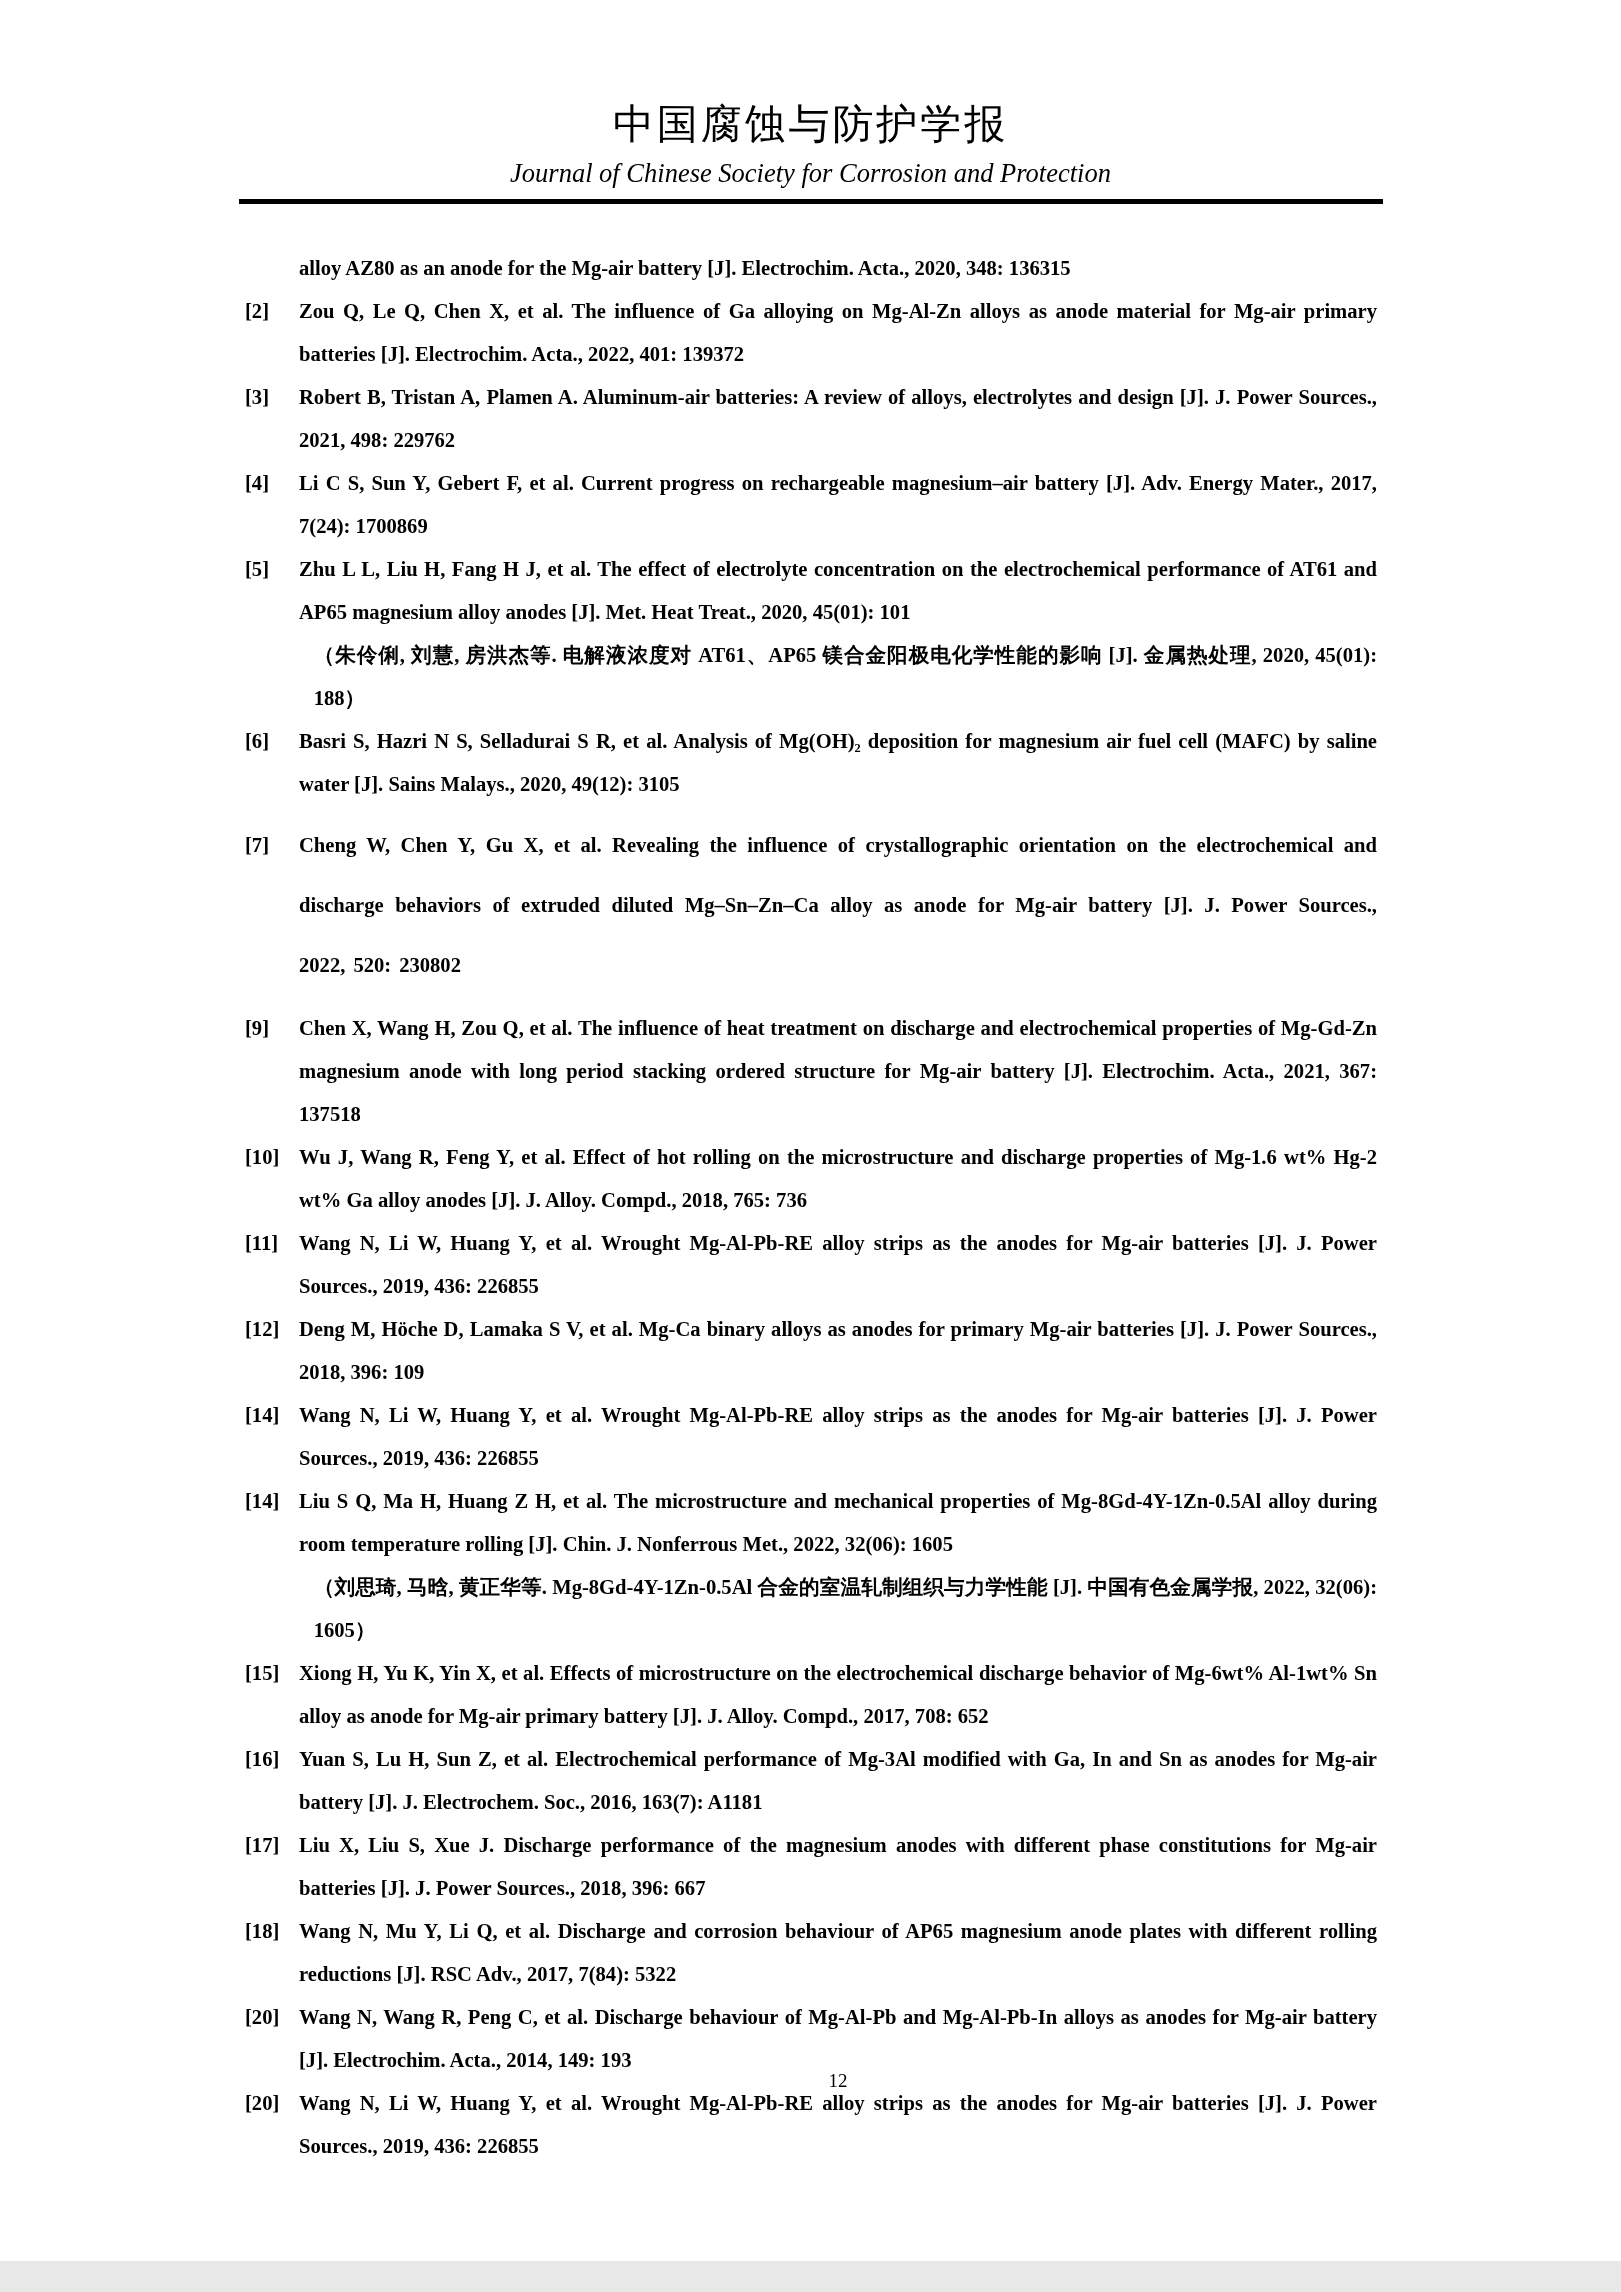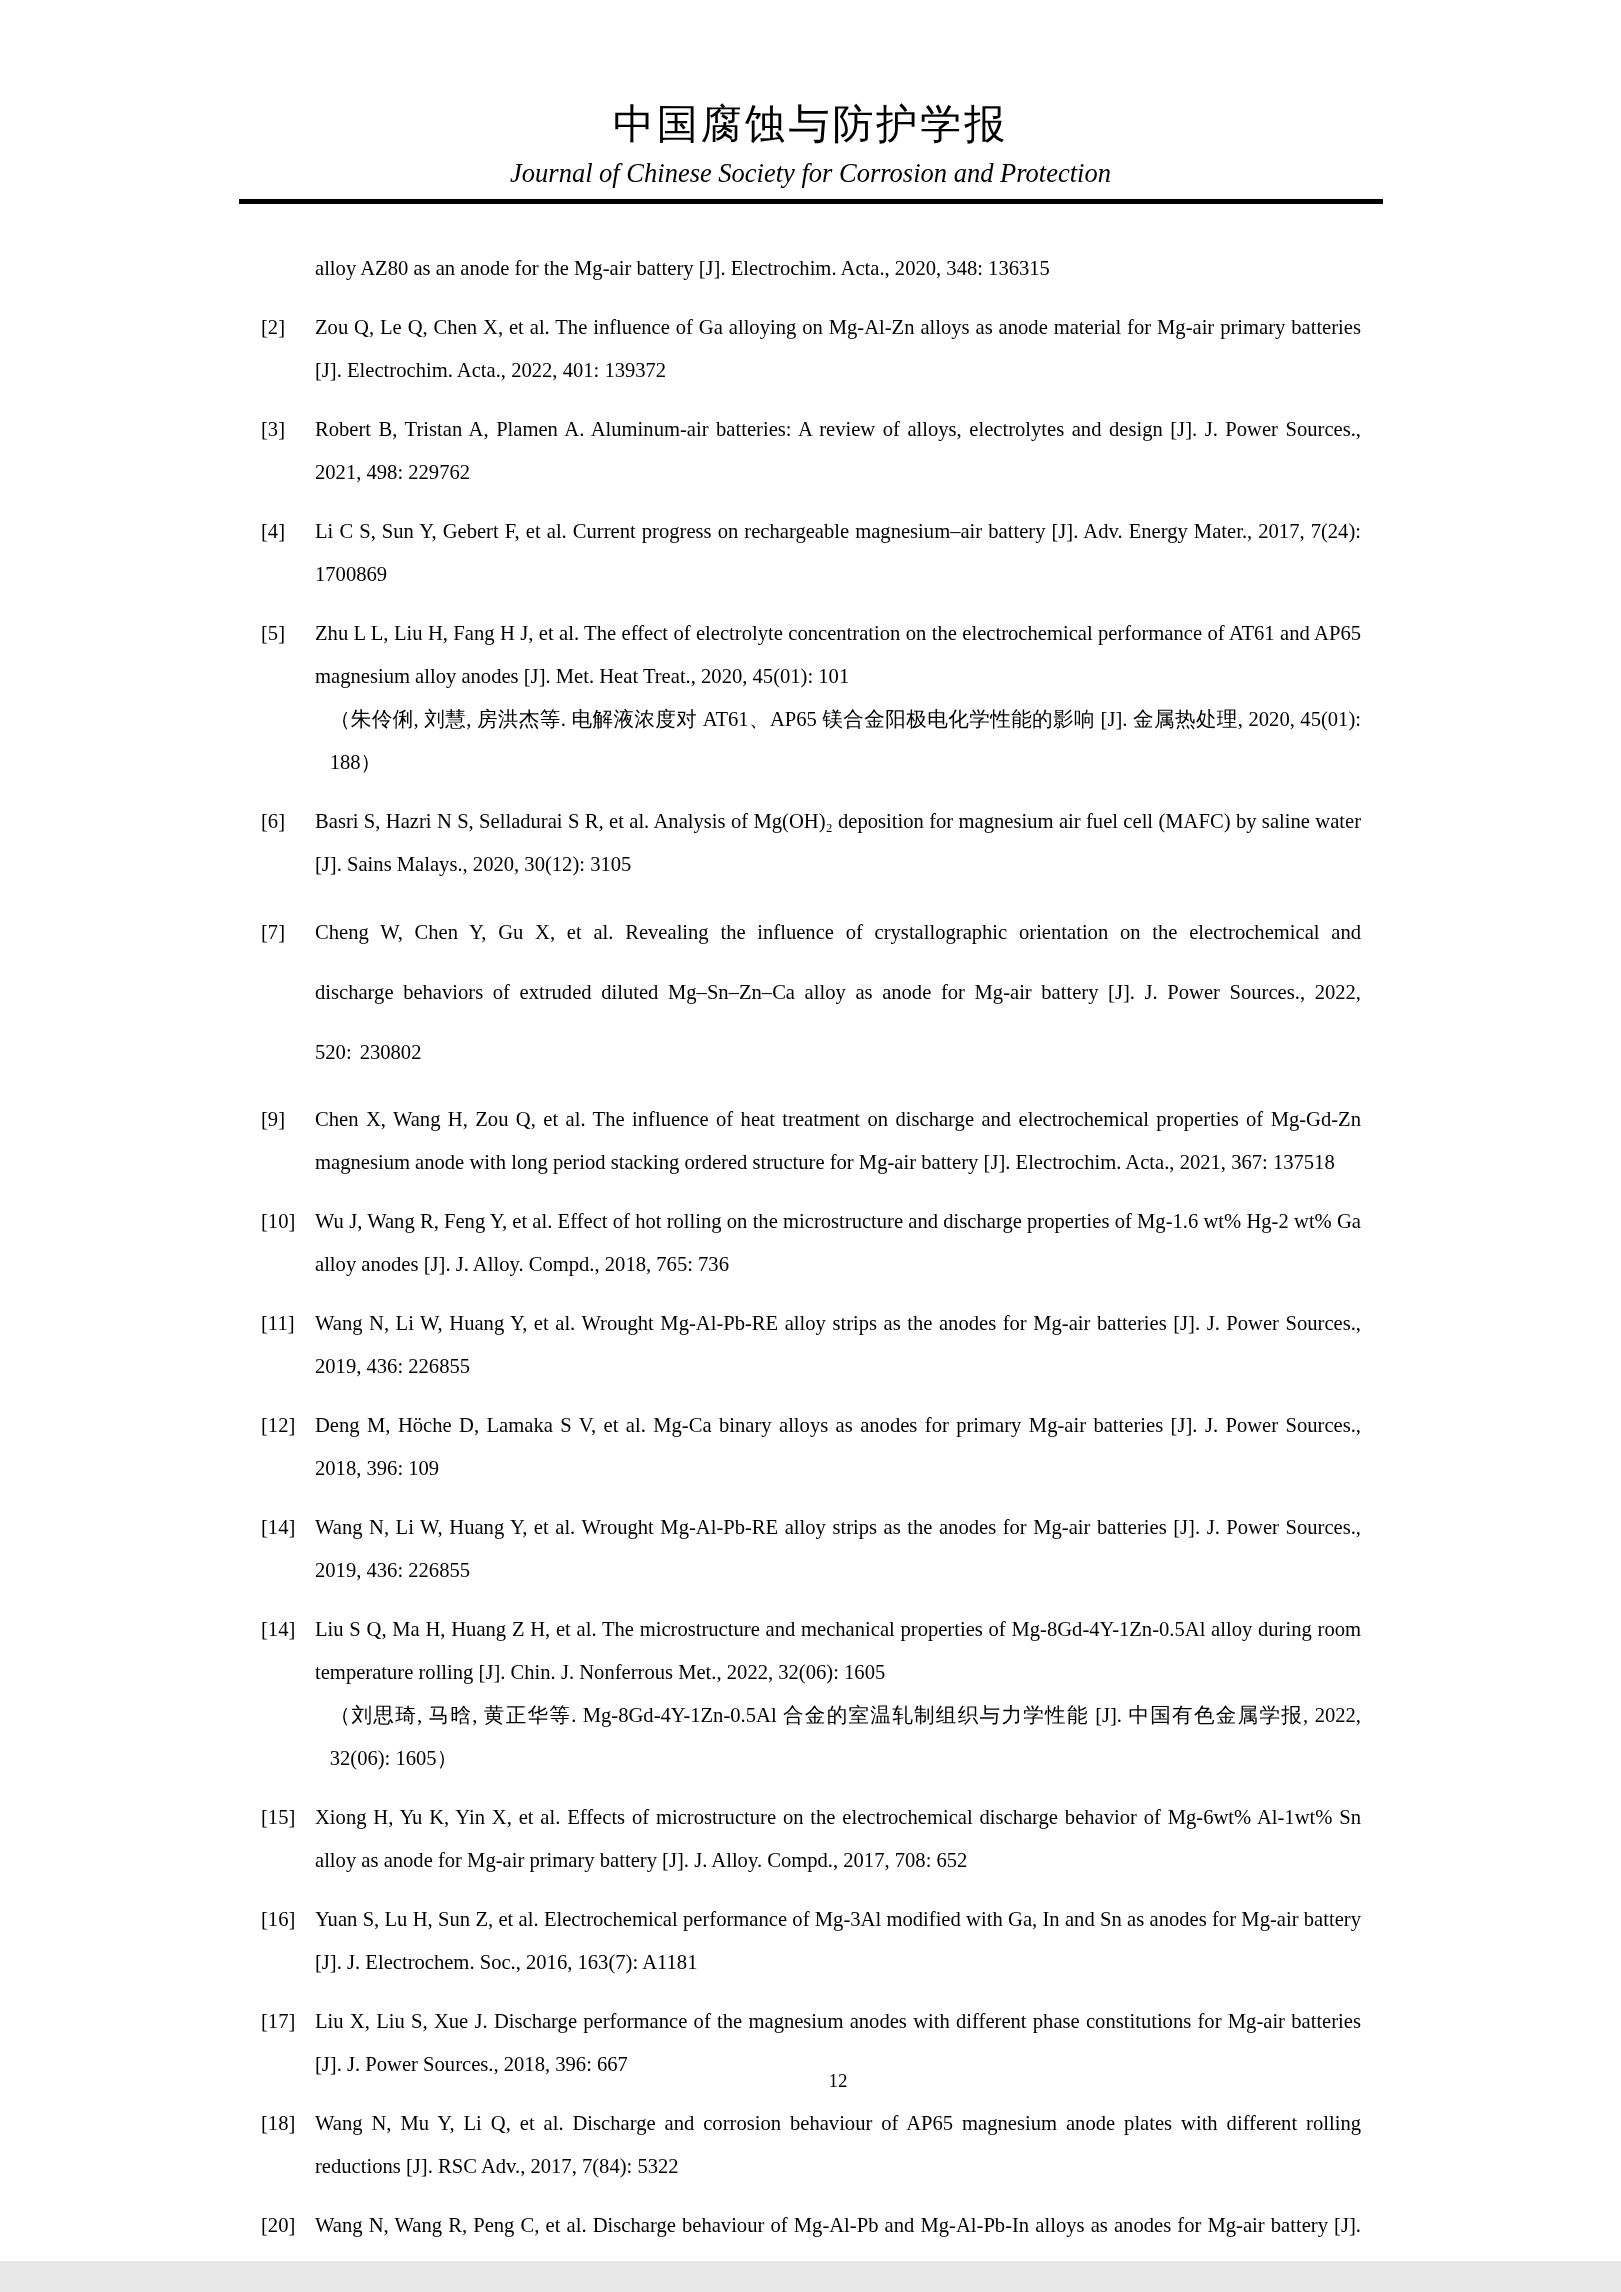--- a/index.html
+++ b/index.html
@@ -34,21 +34,22 @@
   }
   .refs {
     margin: 43px 244px 0 245px; 
     font-size: 20.6px;
     line-height: 43px;
   }
   .ref {
     padding-left: 54px;      
     text-indent: -54px;
     text-align: justify;
-    margin: 16px;
+    margin: 0;
+    font-weight: bold;
   }
   .ref.cont { text-indent: 0; }  
   .ref.wide { line-height: 60px; margin-top: 9.8px; margin-bottom: 11.8px; word-spacing: 2.9px; }
   .ref-num {
     display: inline-block;
     width: 54px;
     text-indent: 0;
   }
   .ref-note {
     text-indent: 0;
@@ -75,21 +76,21 @@
     <div class="title-en">Journal of Chinese Society for Corrosion and Protection</div>
     <div class="header-rule"></div>
   </div>
 
   <div class="refs">
       <div class="ref cont"><span>alloy AZ80 as an anode for the Mg-air battery [J]. Electrochim. Acta., 2020, 348: 136315</span></div>
       <div class="ref"><span class="ref-num">[2]</span><span>Zou Q, Le Q, Chen X, et al. The influence of Ga alloying on Mg-Al-Zn alloys as anode material for Mg-air primary batteries [J]. Electrochim. Acta., 2022, 401: 139372</span></div>
       <div class="ref"><span class="ref-num">[3]</span><span>Robert B, Tristan A, Plamen A. Aluminum-air batteries: A review of alloys, electrolytes and design [J]. J. Power Sources., 2021, 498: 229762</span></div>
       <div class="ref"><span class="ref-num">[4]</span><span>Li C S, Sun Y, Gebert F, et al. Current progress on rechargeable magnesium–air battery [J]. Adv. Energy Mater., 2017, 7(24): 1700869</span></div>
       <div class="ref"><span class="ref-num">[5]</span><span>Zhu L L, Liu H, Fang H J, et al. The effect of electrolyte concentration on the electrochemical performance of AT61 and AP65 magnesium alloy anodes [J]. Met. Heat Treat., 2020, 45(01): 101</span><div class="ref-note">（朱伶俐, 刘慧, 房洪杰等. 电解液浓度对 AT61、AP65 镁合金阳极电化学性能的影响 [J]. 金属热处理, 2020, 45(01): 188）</div></div>
-      <div class="ref"><span class="ref-num">[6]</span><span>Basri S, Hazri N S, Selladurai S R, et al. Analysis of Mg(OH)₂ deposition for magnesium air fuel cell (MAFC) by saline water [J]. Sains Malays., 2020, 30(12): 3105</span></div>
+      <div class="ref"><span class="ref-num">[6]</span><span>Basri S, Hazri N S, Selladurai S R, et al. Analysis of Mg(OH)₂ deposition for magnesium air fuel cell (MAFC) by saline water [J]. Sains Malays., 2020, 49(12): 3105</span></div>
       <div class="ref wide"><span class="ref-num">[7]</span><span>Cheng W, Chen Y, Gu X, et al. Revealing the influence of crystallographic orientation on the electrochemical and discharge behaviors of extruded diluted Mg–Sn–Zn–Ca alloy as anode for Mg-air battery [J]. J. Power Sources., 2022, 520: 230802</span></div>
       <div class="ref"><span class="ref-num">[9]</span><span>Chen X, Wang H, Zou Q, et al. The influence of heat treatment on discharge and electrochemical properties of Mg-Gd-Zn magnesium anode with long period stacking ordered structure for Mg-air battery [J]. Electrochim. Acta., 2021, 367: 137518</span></div>
       <div class="ref"><span class="ref-num">[10]</span><span>Wu J, Wang R, Feng Y, et al. Effect of hot rolling on the microstructure and discharge properties of Mg-1.6 wt% Hg-2 wt% Ga alloy anodes [J]. J. Alloy. Compd., 2018, 765: 736</span></div>
       <div class="ref"><span class="ref-num">[11]</span><span>Wang N, Li W, Huang Y, et al. Wrought Mg-Al-Pb-RE alloy strips as the anodes for Mg-air batteries [J]. J. Power Sources., 2019, 436: 226855</span></div>
       <div class="ref"><span class="ref-num">[12]</span><span>Deng M, Höche D, Lamaka S V, et al. Mg-Ca binary alloys as anodes for primary Mg-air batteries [J]. J. Power Sources., 2018, 396: 109</span></div>
       <div class="ref"><span class="ref-num">[14]</span><span>Wang N, Li W, Huang Y, et al. Wrought Mg-Al-Pb-RE alloy strips as the anodes for Mg-air batteries [J]. J. Power Sources., 2019, 436: 226855</span></div>
       <div class="ref"><span class="ref-num">[14]</span><span>Liu S Q, Ma H, Huang Z H, et al. The microstructure and mechanical properties of Mg-8Gd-4Y-1Zn-0.5Al alloy during room temperature rolling [J]. Chin. J. Nonferrous Met., 2022, 32(06): 1605</span><div class="ref-note">（刘思琦, 马晗, 黄正华等. Mg-8Gd-4Y-1Zn-0.5Al 合金的室温轧制组织与力学性能 [J]. 中国有色金属学报, 2022, 32(06): 1605）</div></div>
       <div class="ref"><span class="ref-num">[15]</span><span>Xiong H, Yu K, Yin X, et al. Effects of microstructure on the electrochemical discharge behavior of Mg-6wt% Al-1wt% Sn alloy as anode for Mg-air primary battery [J]. J. Alloy. Compd., 2017, 708: 652</span></div>
       <div class="ref"><span class="ref-num">[16]</span><span>Yuan S, Lu H, Sun Z, et al. Electrochemical performance of Mg-3Al modified with Ga, In and Sn as anodes for Mg-air battery [J]. J. Electrochem. Soc., 2016, 163(7): A1181</span></div>
       <div class="ref"><span class="ref-num">[17]</span><span>Liu X, Liu S, Xue J. Discharge performance of the magnesium anodes with different phase constitutions for Mg-air batteries [J]. J. Power Sources., 2018, 396: 667</span></div>

